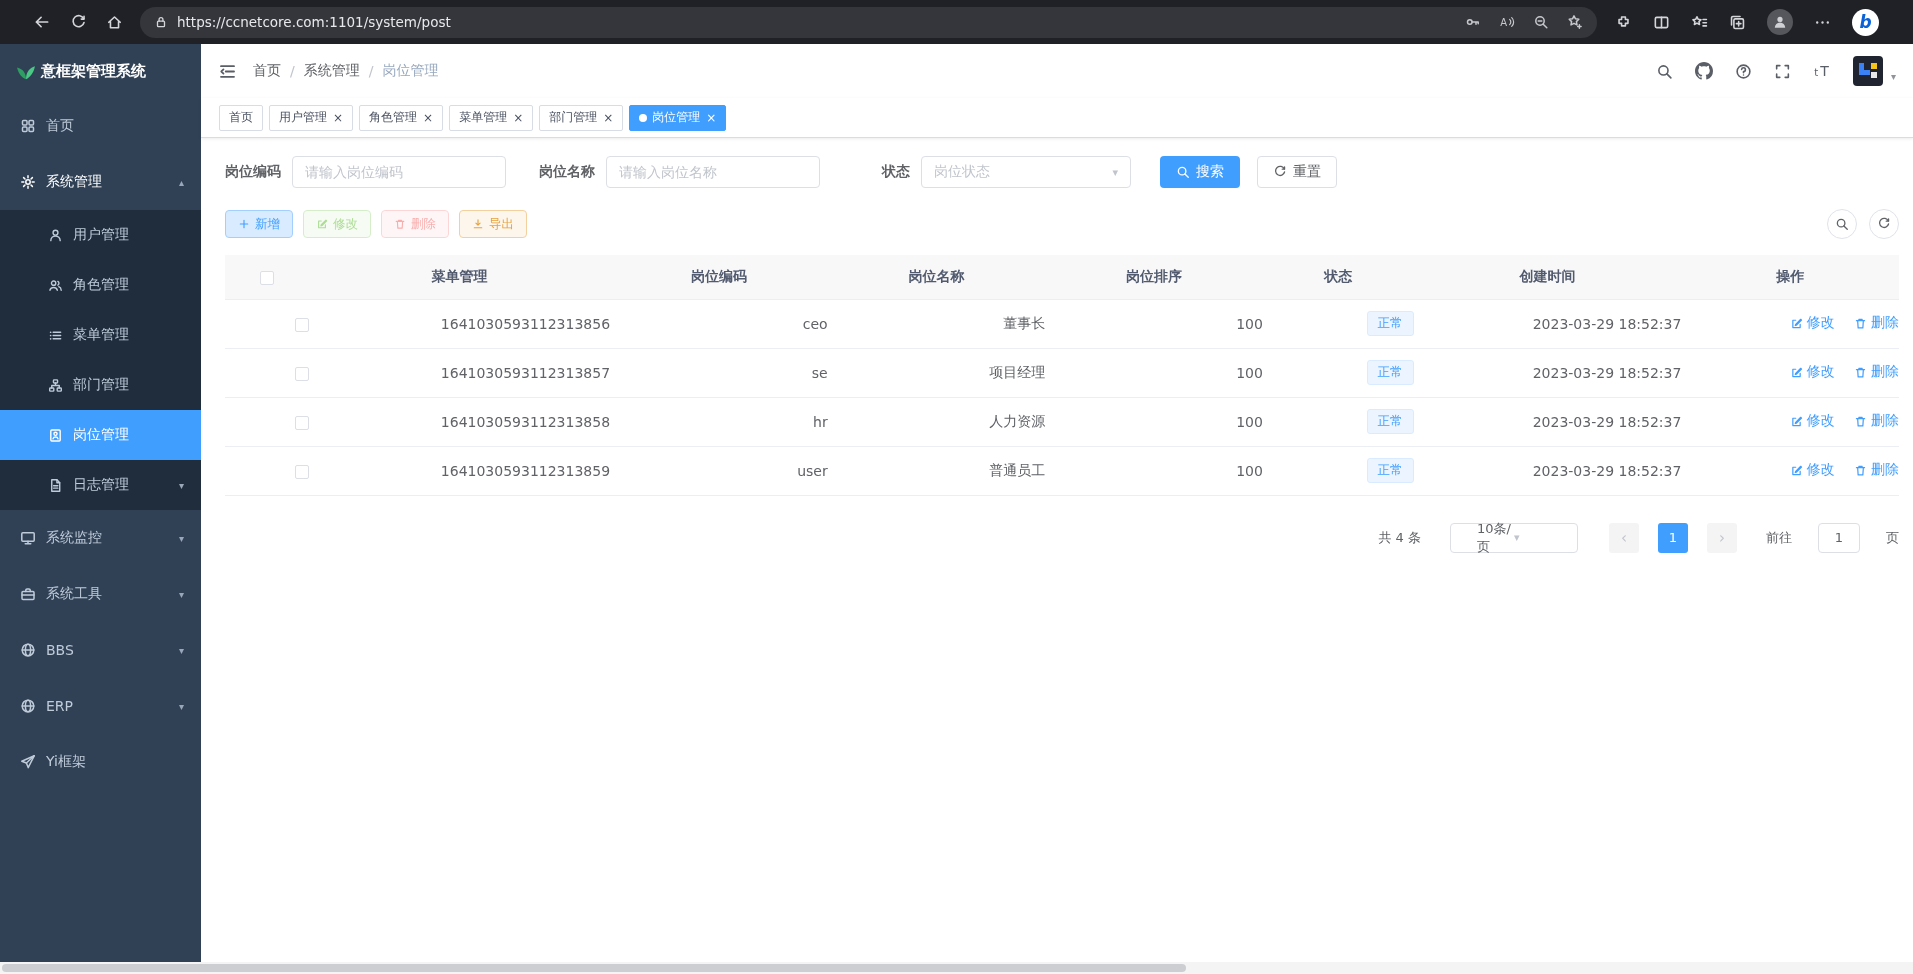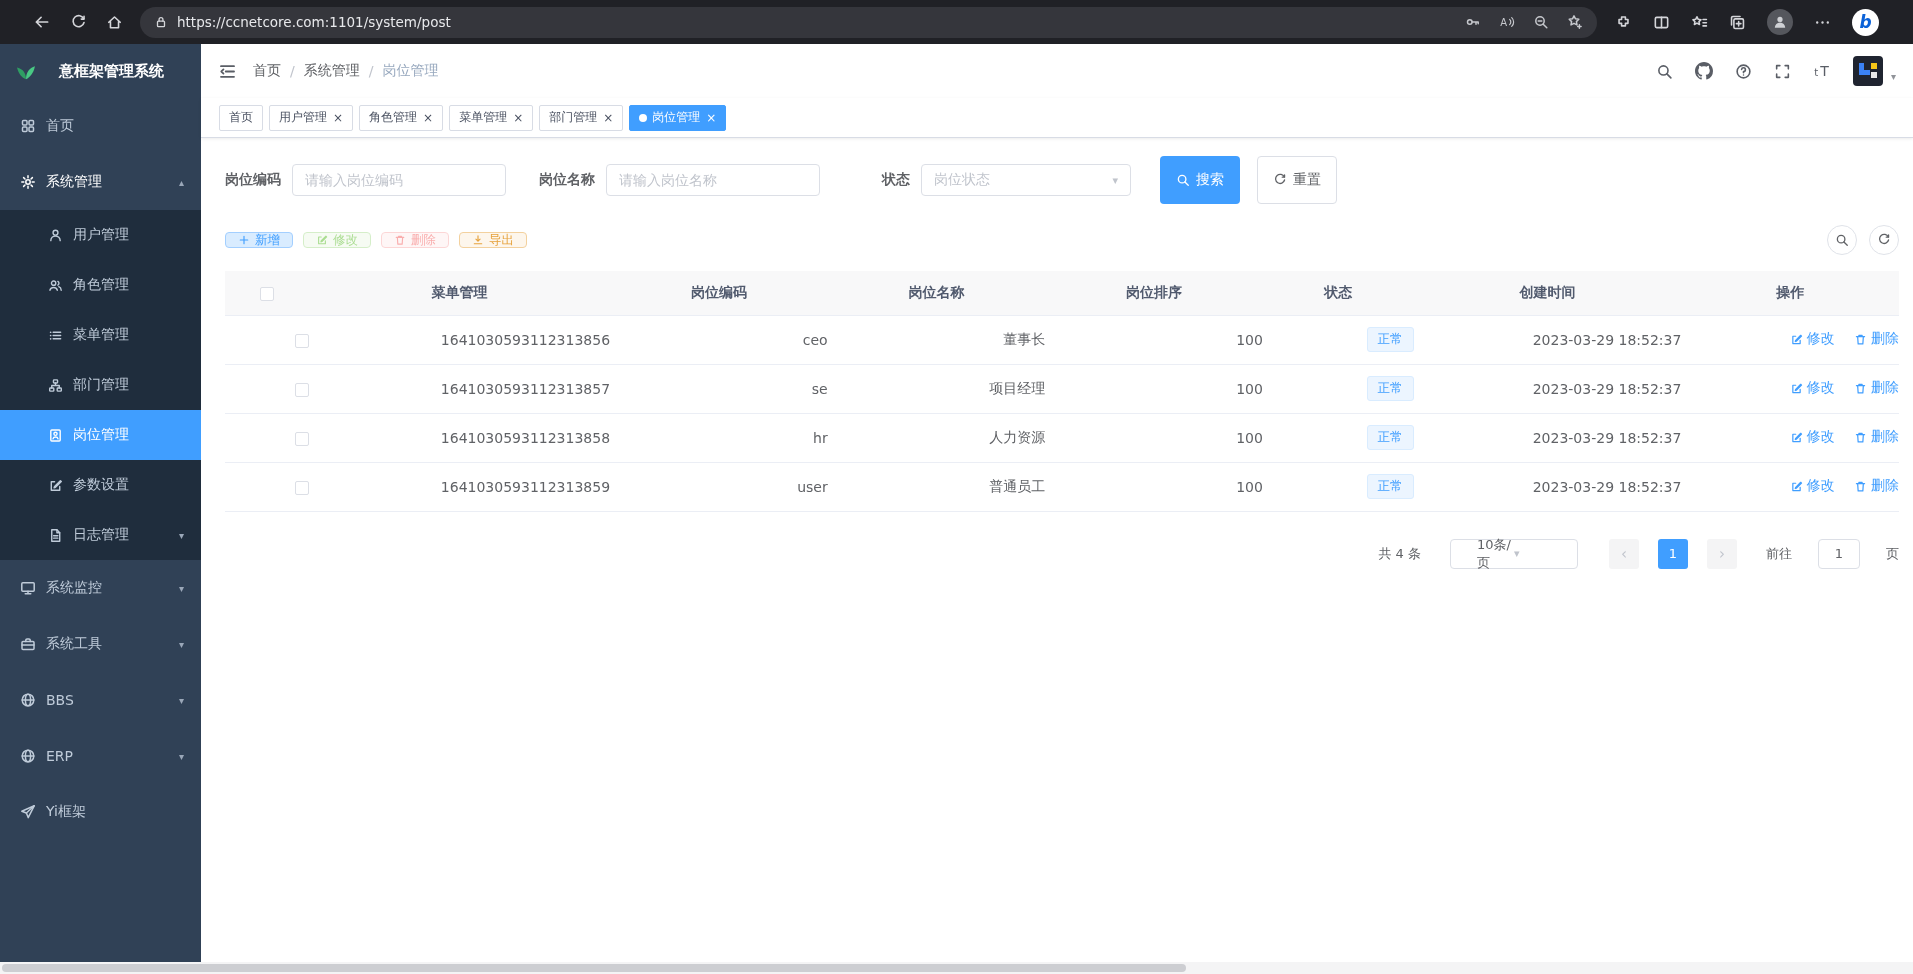--- a/index.html
+++ b/index.html
@@ -13,21 +13,21 @@
 .addr{flex:1;height:31px;margin:0 8px;background:#35363c;border-radius:16px;display:flex;align-items:center;padding:0 14px;gap:9px;min-width:0;cursor:text}
 .url{flex:1;font-size:13.5px;color:#e8e9ec;white-space:nowrap;overflow:hidden}
 .addr-ic{display:flex;align-items:center;gap:18px;color:#c6c8cd}
 .chrome-right{display:flex;align-items:center;gap:21px;padding:0 10px;color:#d4d5d9}
 .chrome-right>*{cursor:pointer}
 .profile{width:26px;height:26px;border-radius:50%;background:#55575d;color:#cfd1d5;display:flex;align-items:center;justify-content:center}
 .bing{width:27px;height:27px;border-radius:50%;background:#fff;color:#0b62d8;font-weight:bold;font-style:italic;font-size:17px;display:flex;align-items:center;justify-content:center;line-height:1}
 
 .app{display:flex;height:918px}
 .sidebar{width:201px;background:#304156;color:#bfcbd9;flex:none;display:flex;flex-direction:column}
-.logo{height:54px;display:flex;align-items:center;gap:22px;padding:0 15px;flex:none}
+.logo{height:54px;display:flex;align-items:center;gap:4px;padding:0 15px;flex:none}
 .logo-title{color:#fff;font-size:15px;font-weight:bold;white-space:nowrap}
 .menu{flex:1;overflow:hidden}
 .m-item{height:56px;display:flex;align-items:center;gap:10px;padding:0 20px;position:relative;cursor:pointer}
 .m-item.lit{color:#fff}
 .s-wrap{background:#1f2d3d}
 .s-item{height:50px;display:flex;align-items:center;gap:10px;padding:0 20px 0 48px;position:relative;cursor:pointer}
 .s-item.active{background:#409eff;color:#fff}
 .caret{position:absolute;right:17px;font-size:10px;color:#9aa7b8}
 
 .main{flex:1;min-width:0;display:flex;flex-direction:column;background:#fff}
@@ -48,26 +48,26 @@
 .content{flex:1;padding:13px 14px 0 24px;overflow:hidden}
 
 .filters{display:flex;align-items:center;font-size:14px;color:#606266;margin-top:5px}
 .f-label{font-weight:bold;margin-right:11px;white-space:nowrap}
 .f-input{width:214px;height:32px;border:1px solid #dcdfe6;border-radius:4px;padding:0 12px;font-size:14px;color:#606266;outline:none;font-family:inherit}
 input::placeholder{color:#c0c4cc}
 .gap1{width:33px;flex:none}.gap2{width:62px;flex:none}.gap3{width:29px;flex:none}
 .f-select{width:210px;height:32px;border:1px solid #dcdfe6;border-radius:4px;display:flex;align-items:center;padding:0 12px;cursor:pointer}
 .f-select .ph{flex:1;color:#c0c4cc}
 .sel-caret{color:#c0c4cc;font-size:11px}
-.btn{height:48px;border-radius:4px;border:1px solid transparent;display:inline-flex;align-items:center;gap:6px;padding:0 15px;font-size:14px;cursor:pointer;font-family:inherit;white-space:nowrap}
+.btn{height:32px;border-radius:4px;border:1px solid transparent;display:inline-flex;align-items:center;gap:6px;padding:0 15px;font-size:14px;cursor:pointer;font-family:inherit;white-space:nowrap}
 .btn-primary{background:#409eff;color:#fff}
 .btn-plain{background:#fff;border-color:#dcdfe6;color:#606266;margin-left:17px}
 
 .toolbar{display:flex;align-items:center;gap:10px;margin-top:21px}
-.btn-sm{height:16px;border-radius:4px;display:inline-flex;align-items:center;gap:5px;padding:0 12px;font-size:12.5px;border:1px solid;cursor:pointer;white-space:nowrap;font-family:inherit}
+.btn-sm{height:28px;border-radius:4px;display:inline-flex;align-items:center;gap:5px;padding:0 12px;font-size:12.5px;border:1px solid;cursor:pointer;white-space:nowrap;font-family:inherit}
 .b-add{color:#409eff;background:#d9ecff;border-color:#a3cfff}
 .b-edit{color:#67c23a;background:#f0f9eb;border-color:#b3e19d;opacity:.55;cursor:not-allowed}
 .b-del{color:#f56c6c;background:#fef0f0;border-color:#fab6b6;opacity:.55;cursor:not-allowed}
 .b-exp{color:#e6a23c;background:#fdf6ec;border-color:#f3d19e}
 .tool-right{margin-left:auto;display:flex;gap:12px}
 .circle-btn{width:30px;height:30px;border-radius:50%;border:1px solid #e0e3e9;background:#fff;color:#606266;display:flex;align-items:center;justify-content:center;cursor:pointer}
 
 table{width:100%;border-collapse:collapse;table-layout:fixed;margin-top:16px}
 th{background:#f8f8f9;color:#515a6e;font-weight:bold;font-size:14px;height:44px;border-bottom:1px solid #ebeef5;text-align:center}
 td{height:49px;color:#606266;font-size:14px;text-align:right;border-bottom:1px solid #ebeef5}
@@ -231,27 +231,20 @@
             </svg>
           <span>部门管理</span>
         </div>
         <div class="s-item active">
           <svg class="ik" width="15" height="15" viewBox="0 0 16 16">
               <rect x="3" y="2.2" width="10" height="11.6" rx="1"></rect>
               <circle cx="8" cy="6.2" r="1.7"></circle>
               <path d="M5.3 11.6a2.8 2.8 0 0 1 5.4 0"></path>
             </svg>
           <span>岗位管理</span>
-        </div>
-        <div class="s-item">
-          <svg class="ik" width="15" height="15" viewBox="0 0 16 16">
-              <path d="M12.5 9v4h-9V4H7"></path>
-              <path d="M7 9l6.2-6.2 1 1L8 10l-1.5.5z"></path>
-            </svg>
-          <span>参数设置</span>
         </div>
         <div class="s-item">
           <svg class="ik" width="15" height="15" viewBox="0 0 16 16">
               <path d="M4 1.8h5.5L12.5 5v9.2H4z"></path>
               <path d="M9.5 1.8V5h3M6 8.2h4.5M6 10.8h4.5"></path>
             </svg>
           <span>日志管理</span>
           <span class="caret">▾</span>
         </div>
       </div>

